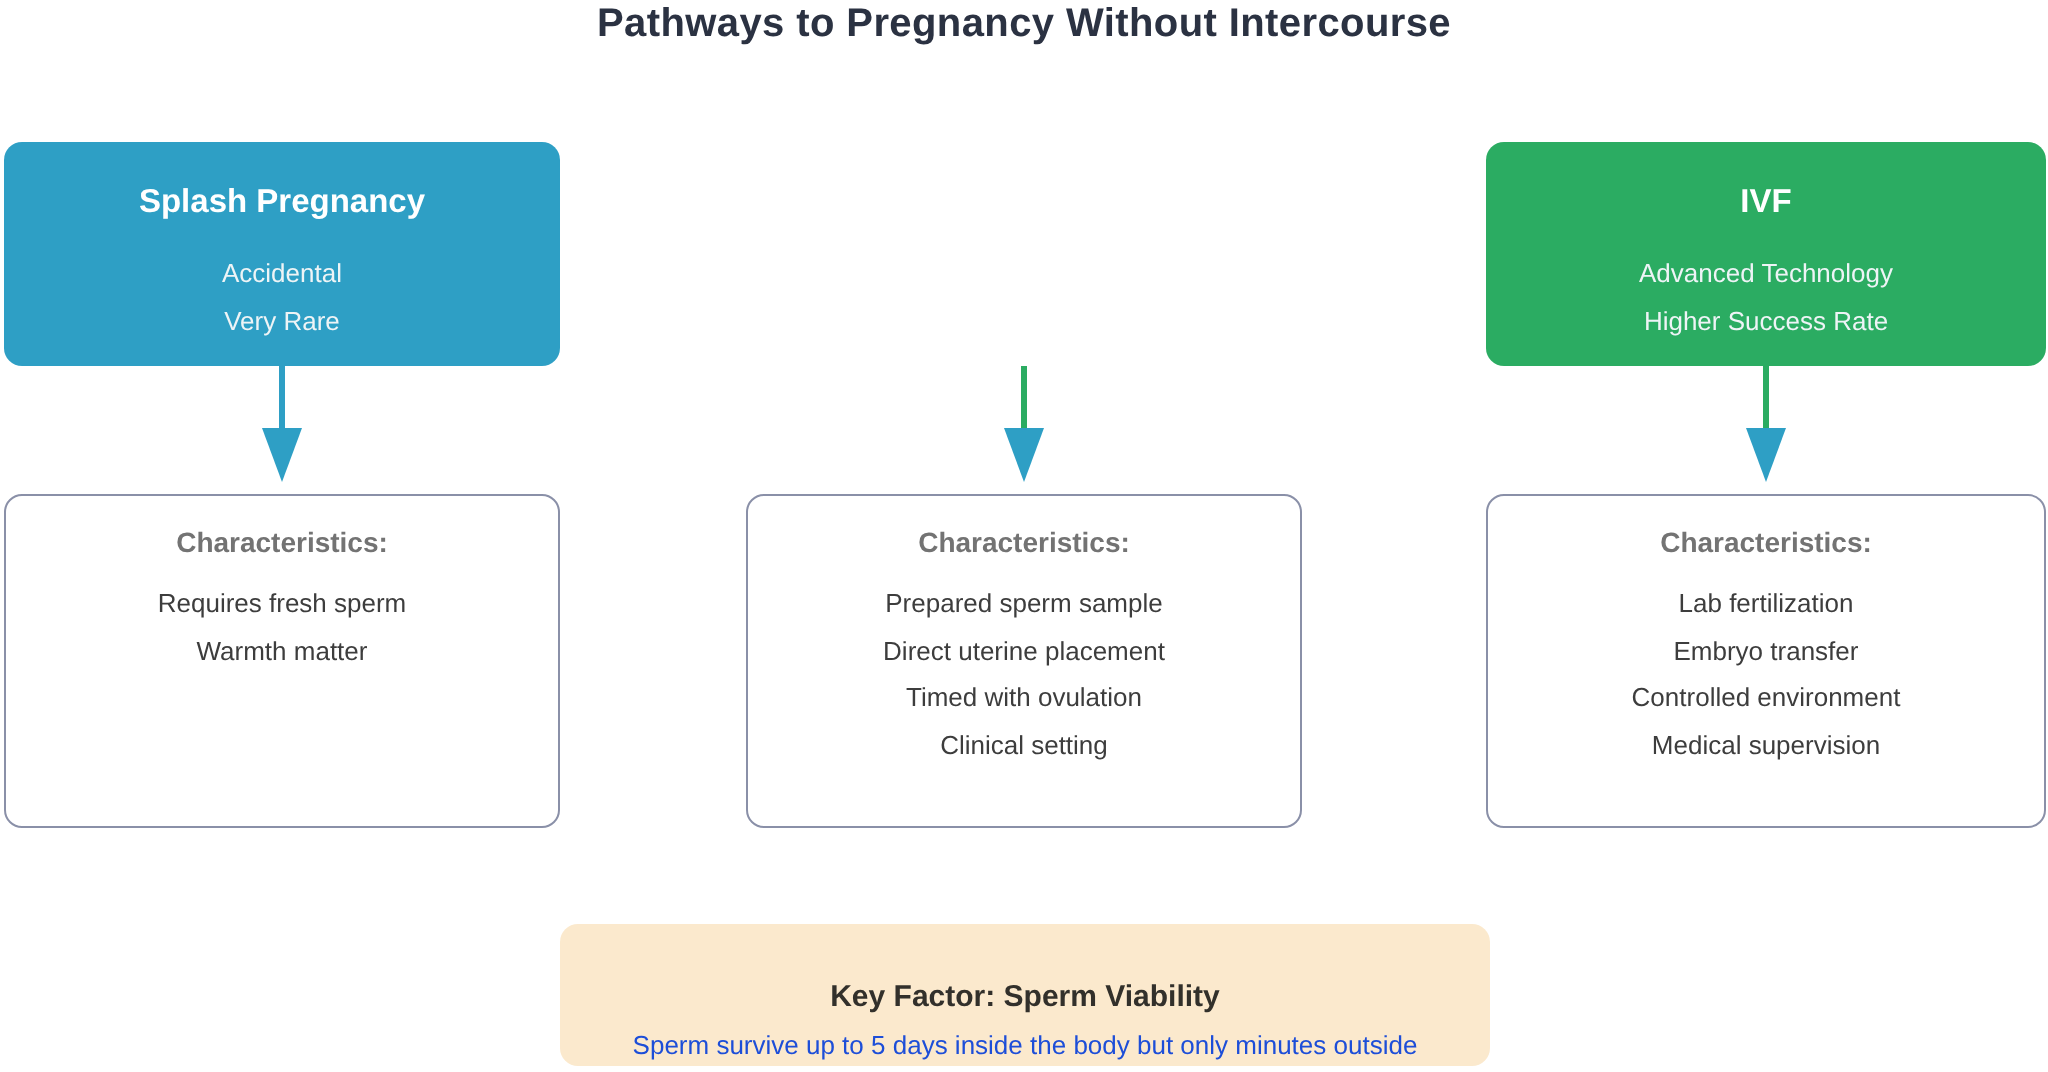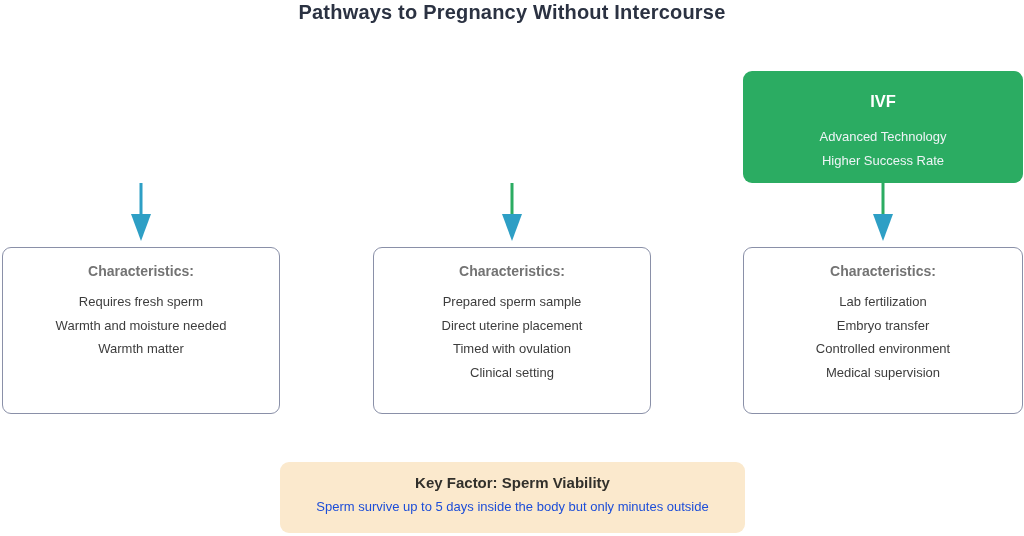--- a/index.html
+++ b/index.html
@@ -38,39 +38,43 @@
   .char-box {
     position: absolute; top: 176px; left: 0; right: 0; height: 167px;
     background: #ffffff; border: 1.5px solid #8a90a8; border-radius: 9px;
     text-align: center; padding-top: 15px;
   }
   .char-heading { font-size: 14px; font-weight: bold; color: #737373; margin-bottom: 11px; }
   .char-item { font-size: 13px; color: #3d3d3d; line-height: 23.5px; }
 
   .key-box {
     position: absolute; left: 280px; top: 462px; width: 465px; height: 71px;
-    background: #fbe9cd; border-radius: 9px; text-align: center; padding-top: 12px;
+    background: #fbe9cd; border-radius: 9px; text-align: center; padding-top: 28px;
   }
   .key-title { font-size: 15px; font-weight: bold; color: #32302b; margin-bottom: 8px; }
   .key-desc  { font-size: 13px; color: #1d4ed8; }
 </style>
 </head>
 <body>
 
 <div class="page-title">Pathways to Pregnancy Without Intercourse</div>
 
 <div class="col col-1">
+  <div class="header-box" style="background: rgb(46, 159, 197);">
+    <div class="header-title">Splash Pregnancy</div>
+    <div class="header-line">Accidental</div>
+    <div class="header-line">Very Rare</div>
+  </div>
   <div class="arrow">
     <div class="arrow-stem" style="background: rgb(46, 159, 197);"></div>
     <div class="arrow-head" style="border-top-color: rgb(46, 159, 197);"></div>
   </div>
   <div class="char-box">
     <div class="char-heading">Characteristics:</div>
     <div class="char-item">Requires fresh sperm</div>
-    <div class="char-item">Warmth and moisture needed</div>
     <div class="char-item">Warmth matter</div>
   </div>
 </div>
 
 <div class="col col-2">
   <div class="arrow">
     <div class="arrow-stem" style="background: rgb(43, 172, 98);"></div>
     <div class="arrow-head" style="border-top-color: rgb(46, 159, 197);"></div>
   </div>
   <div class="char-box">

